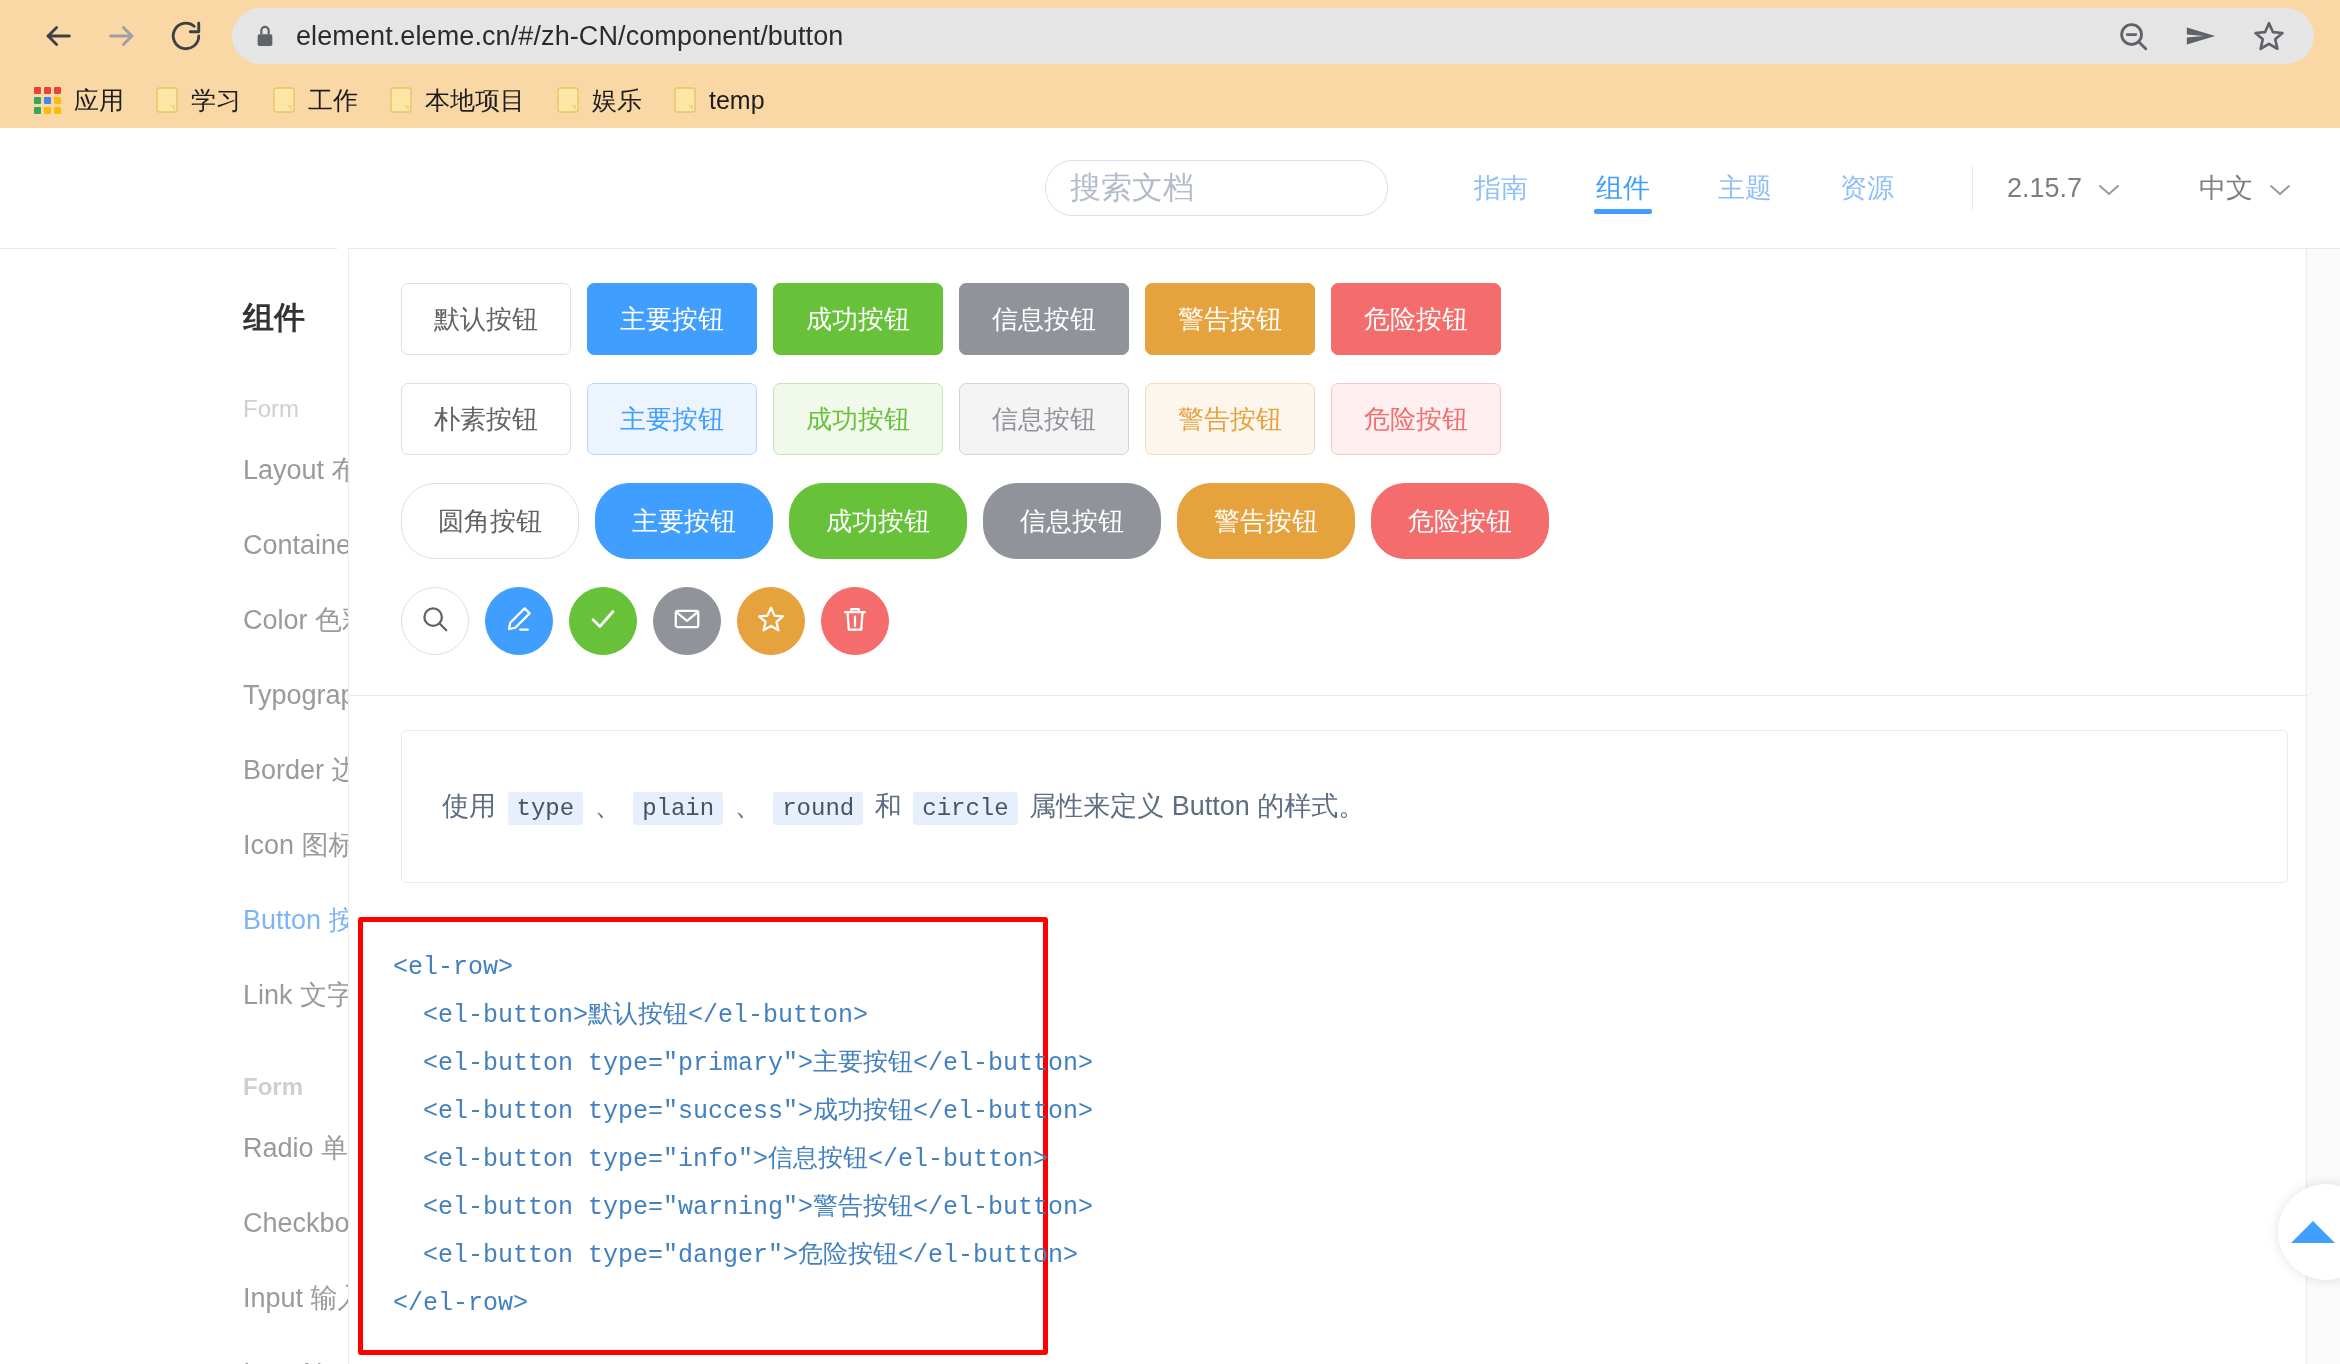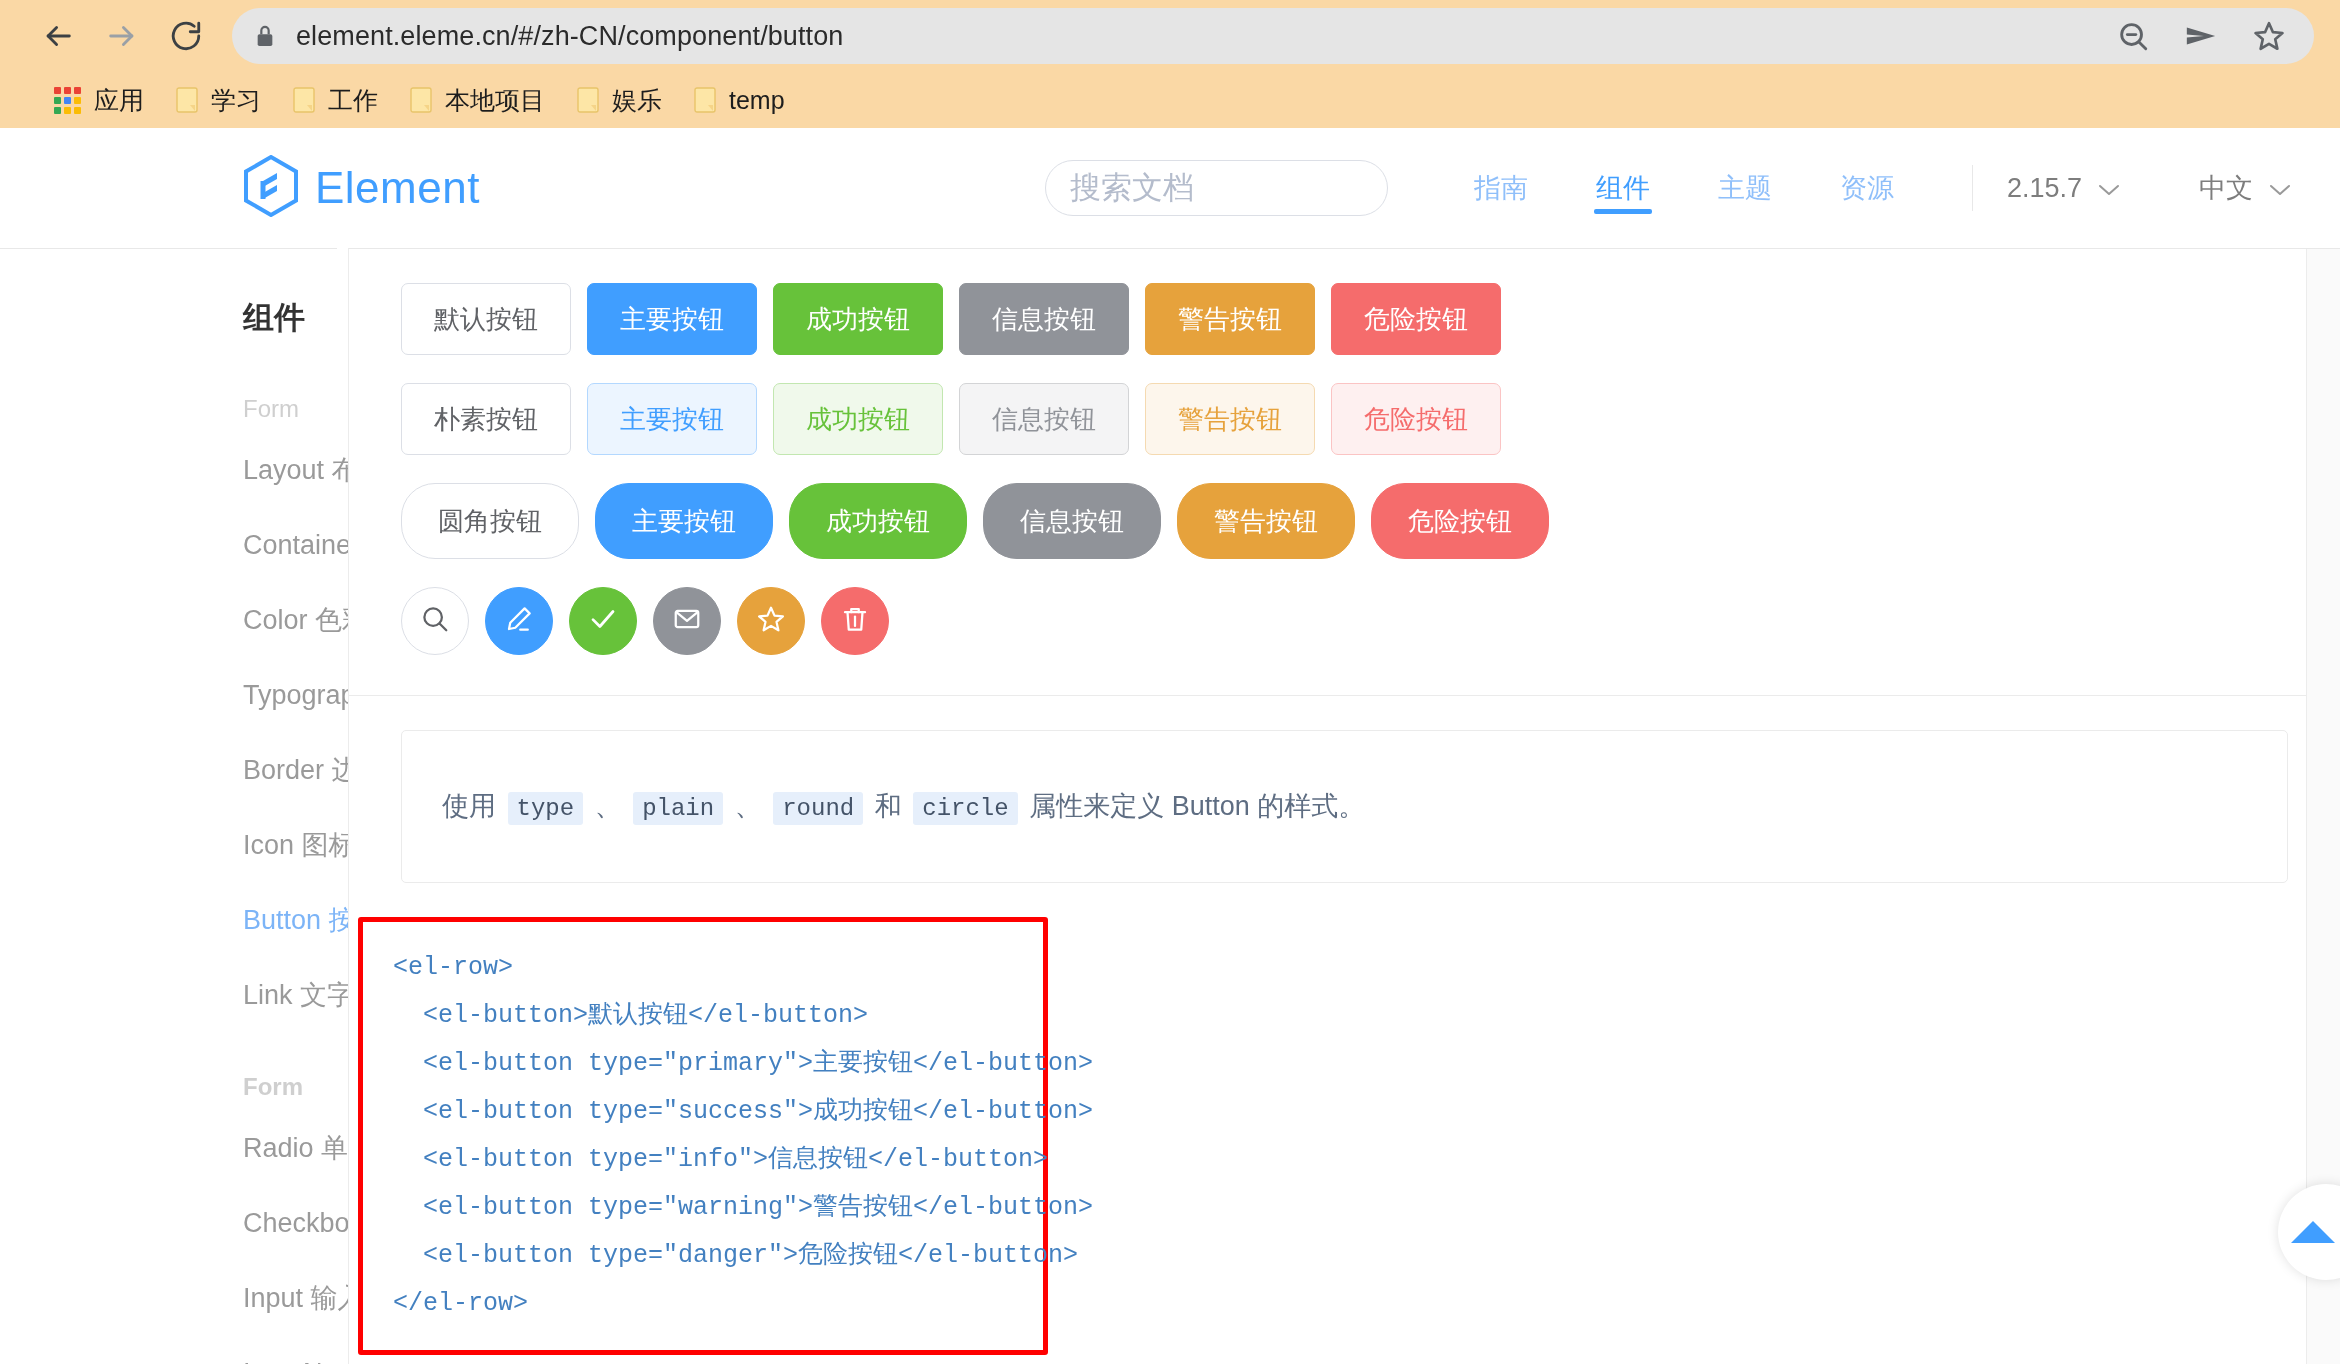--- a/index.html
+++ b/index.html
@@ -59,21 +59,21 @@
     flex: 0 0 auto;
     padding-right: 6px;
   }
   .omni-actions .icon-btn { display:flex; align-items:center; justify-content:center; }
 
   
   .bookmarks {
     height: 56px;
     display: flex;
     align-items: center;
-    padding: 0 38px;
+    padding: 0 18px;
     gap: 0;
   }
   .bm-item {
     display: flex; align-items: center; gap: 13px;
     padding: 6px 16px;
     border-radius: 6px;
   }
   .bm-label {
     font-size: 25px;
     color: #1d1d1d;
@@ -450,31 +450,20 @@
       </span>
       <span class="bm-label">temp</span>
     </div>
 
   </div>
 </div>
 
 <div class="page">
 
   <div class="site-header">
-    <div class="brand">
-      <span>
-        <svg width="56" height="62" viewBox="0 0 56 62">
-          <polygon points="28,2 53,16.5 53,45.5 28,60 3,45.5 3,16.5" fill="none" stroke="#409eff" stroke-width="4"></polygon>
-          <path d="M34 18 L20 26 L20 32 L34 24 Z" fill="#409eff"></path>
-          <path d="M34 30 L20 38 L20 44 L34 36 Z" fill="#409eff"></path>
-          <path d="M20 26 L20 44" stroke="#409eff" stroke-width="5" fill="none"></path>
-        </svg>
-      </span>
-      <span class="brand-name">Element</span>
-    </div>
 
     <div class="header-right">
       <div class="search-box">
         <span class="ph">搜索文档</span>
       </div>
 
       <div class="main-nav">
         <div class="nav-link">指南</div>
         <div class="nav-link active">组件</div>
         <div class="nav-link">主题</div>

